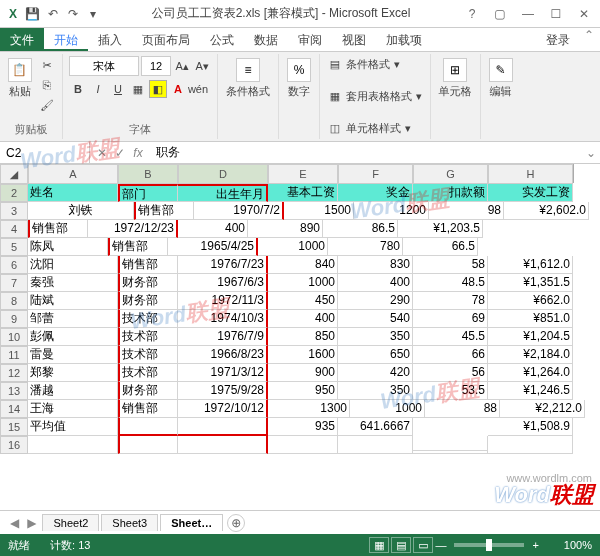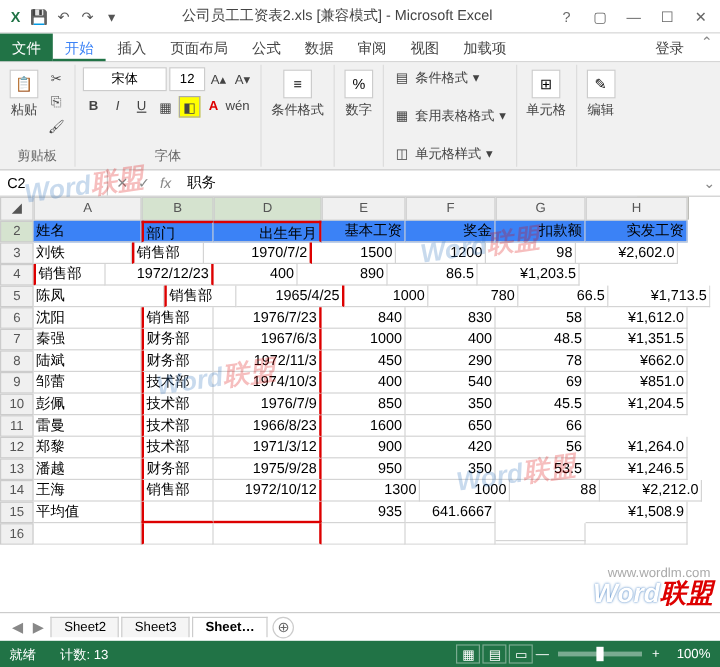--- a/index.html
+++ b/index.html
@@ -36,21 +36,21 @@
 .tooltip { position: absolute; right: 8px; top: 20px; background: #ffffe1; border: 1px solid #aaa; padding: 1px 4px; font-size: 11px; }
 .expand { width: 18px; text-align: center; color: #888; }
 .grid-area { display: flex; position: relative; }
 .colhdrs { display: flex; height: 20px; }
 .ch { border: 1px solid #ccc; background: #f0f0f0; text-align: center; font-size: 11px; line-height: 18px; color: #555; }
 .ch.sel { background: #d5e3cf; }
 .rownum { height: 18px; border: 1px solid #ccc; background: #f0f0f0; text-align: center; font-size: 11px; line-height: 16px; color: #555; }
 .rownum.sel { background: #d5e3cf; }
 .gr { display: flex; height: 18px; }
 .gc { border-right: 1px solid #d4d4d4; border-bottom: 1px solid #d4d4d4; padding: 0 2px; font-size: 12px; line-height: 17px; overflow: hidden; white-space: nowrap; }
-.gc.hdr { background: #3b82f6; font-family: SimSun; }
+.gc.hdr { background: #5eead4; font-family: SimSun; }
 .gc.num { text-align: right; }
 .gc.cn { font-family: SimSun; }
 .redtop { border-top: 2px solid #d00 !important; }
 .redleft { border-left: 2px solid #d00 !important; }
 .redright { border-right: 2px solid #d00 !important; }
 .redbot { border-bottom: 2px solid #d00 !important; }
 .sheet-tabs { height: 24px; border-top: 1px solid #ccc; display: flex; align-items: center; padding: 0 6px; background: #fff; }
 .sheet-tabs .nav { color: #888; padding: 0 4px; }
 .sheet-tabs .stab { border: 1px solid #ccc; border-bottom: none; padding: 2px 10px; font-size: 11px; margin-left: 2px; background: #f5f5f5; }
 .sheet-tabs .stab.active { background: #fff; font-weight: bold; }
@@ -226,46 +226,45 @@
           <div class="gc hdr cn" style="width: 90px;">姓名</div>
           <div class="gc hdr cn redtop redleft" style="width: 60px;">部门</div>
           <div class="gc hdr num redtop redright" style="width: 90px;">出生年月</div>
           <div class="gc hdr num" style="width: 70px;">基本工资</div>
           <div class="gc hdr num" style="width: 75px;">奖金</div>
           <div class="gc hdr num" style="width: 75px;">扣款额</div>
           <div class="gc hdr num" style="width: 85px;">实发工资</div>
         </div>
         <div class="gr">
           <div class="rownum" style="width: 28px;">3</div>
-          <div class="gc cn" style="width: 82px;">刘铁</div>
+          <div class="gc cn" style="width: 106px; text-align: center;">刘铁</div>
           <div class="gc cn redleft" style="width: 60px;">销售部</div>
           <div class="gc num redright" style="width: 90px; text-align: right;">1970/7/2</div>
           <div class="gc num" style="width: 70px;">1500</div>
           <div class="gc num" style="width: 75px;">1200</div>
           <div class="gc num" style="width: 75px;">98</div>
           <div class="gc num" style="width: 85px;">¥2,602.0</div>
         </div>
         <div class="gr">
           <div class="rownum" style="width: 28px;">4</div>
           <div class="gc cn redleft" style="width: 60px;">销售部</div>
           <div class="gc num redright" style="width: 90px;">1972/12/23</div>
           <div class="gc num" style="width: 70px;">400</div>
           <div class="gc num" style="width: 75px;">890</div>
           <div class="gc num" style="width: 75px;">86.5</div>
           <div class="gc num" style="width: 85px;">¥1,203.5</div>
         </div>
         <div class="gr">
           <div class="rownum" style="width: 28px;">5</div>
-          <div class="gc cn" style="width: 109px;">陈凤</div>
+          <div class="gc cn" style="width: 80px;">陈凤</div>
           <div class="gc cn redleft" style="width: 60px;">销售部</div>
           <div class="gc num redright" style="width: 90px;">1965/4/25</div>
           <div class="gc num" style="width: 70px;">1000</div>
           <div class="gc num" style="width: 75px;">780</div>
           <div class="gc num" style="width: 75px;">66.5</div>
-          <div class="gc num" style="width: 85px;">¥1,713.5</div>
         </div>
         <div class="gr">
           <div class="rownum" style="width: 28px;">6</div>
           <div class="gc cn" style="width: 90px;">沈阳</div>
           <div class="gc cn redleft" style="width: 60px;">销售部</div>
           <div class="gc num redright" style="width: 90px;">1976/7/23</div>
           <div class="gc num" style="width: 70px;">840</div>
           <div class="gc num" style="width: 75px;">830</div>
           <div class="gc num" style="width: 75px;">58</div>
           <div class="gc num" style="width: 85px;">¥1,612.0</div>
@@ -311,20 +310,21 @@
           <div class="gc num" style="width: 85px;">¥1,204.5</div>
         </div>
         <div class="gr">
           <div class="rownum" style="width: 28px;">11</div>
           <div class="gc cn" style="width: 90px;">雷曼</div>
           <div class="gc cn redleft" style="width: 60px;">技术部</div>
           <div class="gc num redright" style="width: 90px;">1966/8/23</div>
           <div class="gc num" style="width: 70px;">1600</div>
           <div class="gc num" style="width: 75px;">650</div>
           <div class="gc num" style="width: 75px;">66</div>
+          <div class="gc num" style="width: 85px;">¥2,184.0</div>
         </div>
         <div class="gr">
           <div class="rownum" style="width: 28px;">12</div>
           <div class="gc cn" style="width: 90px;">郑黎</div>
           <div class="gc cn redleft" style="width: 60px;">技术部</div>
           <div class="gc num redright" style="width: 90px;">1971/3/12</div>
           <div class="gc num" style="width: 70px;">900</div>
           <div class="gc num" style="width: 75px;">420</div>
           <div class="gc num" style="width: 75px;">56</div>
           <div class="gc num" style="width: 85px;">¥1,264.0</div>
@@ -394,15 +394,15 @@
   <span class="sp"><span>计数:</span> <span>13</span></span>
   <div class="views">
     <span class="vbtn">▦</span>
     <span class="vbtn">▤</span>
     <span class="vbtn">▭</span>
     <span>—</span>
     <div class="zoom-slider">
         <div class="thumb"></div>
       </div>
     <span>+</span>
-    <span style="margin-left:12px">100%</span>
+    <span style="margin-left:23px">100%</span>
   </div>
 </div>
 
 </body></html>

